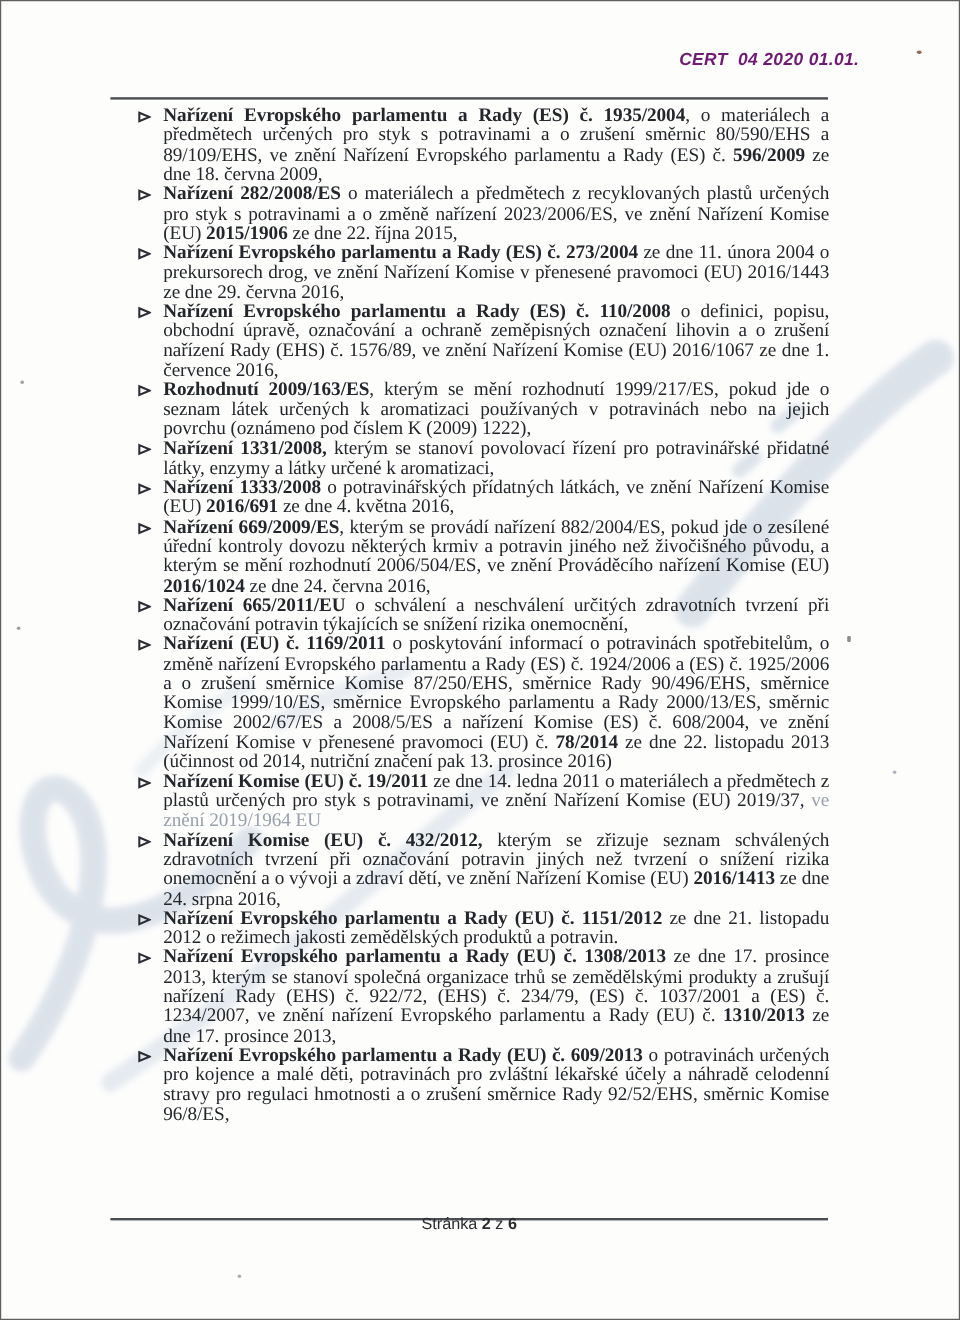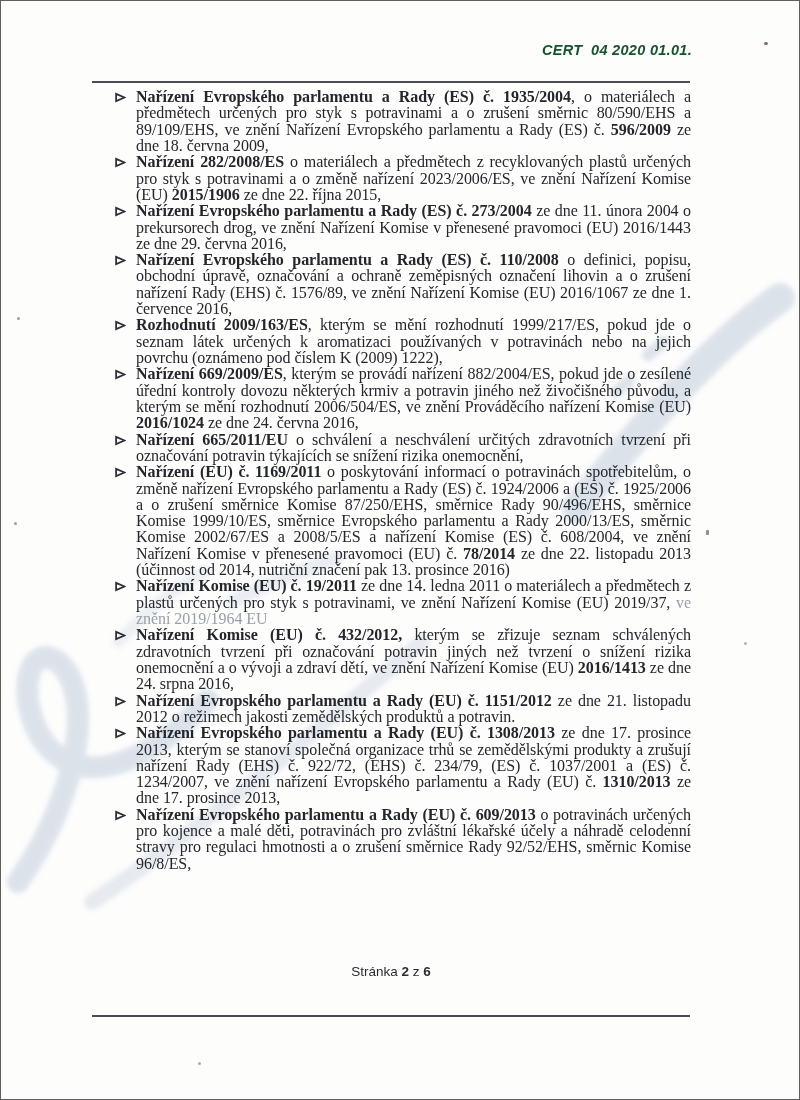--- a/index.html
+++ b/index.html
@@ -18,24 +18,24 @@
     box-shadow:inset 0 0 0 1px #5f5f5f;
     overflow:hidden;
     font-family:"Liberation Serif", serif;
     color:var(--ink);
   }
   .watermark{
     position:absolute;left:0;top:0;width:800px;height:1100px;
     pointer-events:none;
   }
   .doc-code{
-    position:absolute;top:42px;right:108px;
+    position:absolute;top:42px;right:84px;
     font-family:"Liberation Sans", sans-serif;
     font-style:italic;font-size:14.5px;font-weight:600;
-    color:#14532d;letter-spacing:.3px;
+    color:#701a75;letter-spacing:.3px;
     white-space:pre;
   }
   .rule{
     position:absolute;left:92px;width:598px;height:2px;
     background:var(--rule);
   }
   .rule.top{top:81px;}
   .rule.bottom{top:1015px;}
   .reg-list{
     position:absolute;left:115px;top:89px;width:576px;
@@ -50,21 +50,21 @@
     text-align:justify;
   }
   .reg-item .bullet{
     position:absolute;left:0;top:3px;
     width:11px;height:11px;color:#2b2e34;
   }
   .reg-item .bullet svg{display:block;width:11px;height:11px;}
   .seg-b{font-weight:bold;}
   .seg-g{color:var(--faded);}
   .page-footer{
-    position:absolute;left:92px;top:964px;width:598px;
+    position:absolute;left:92px;top:1012px;width:598px;
     text-align:center;
     font-family:"Liberation Sans", sans-serif;
     font-size:13.5px;color:#2a2c30;
   }
   .page-footer .num{font-weight:bold;}
   .speck{position:absolute;border-radius:50%;pointer-events:none;}
 </style>
 </head>
 <body>
 
@@ -112,20 +112,30 @@
         </span><span><span class="seg-b">Nařízení Evropského parlamentu a Rady (ES) č. 110/2008</span><span class="seg-n"> o definici, popisu, obchodní úpravě, označování a ochraně zeměpisných označení lihovin a o zrušení nařízení Rady (EHS) č. 1576/89, ve znění Nařízení Komise (EU) 2016/1067 ze dne 1. července 2016,</span></span></li>
       <li class="reg-item"><span class="bullet">
           <svg viewBox="0 0 12 11">
             <path d="M1.2 1.6 L10.4 5.5 L1.2 9.4 Z" fill="none" stroke="currentColor" stroke-width="1.9" stroke-linejoin="miter"></path>
           </svg>
         </span><span><span class="seg-b">Rozhodnutí 2009/163/ES</span><span class="seg-n">, kterým se mění rozhodnutí 1999/217/ES, pokud jde o seznam látek určených k aromatizaci používaných v potravinách nebo na jejich povrchu (oznámeno pod číslem K (2009) 1222),</span></span></li>
       <li class="reg-item"><span class="bullet">
           <svg viewBox="0 0 12 11">
             <path d="M1.2 1.6 L10.4 5.5 L1.2 9.4 Z" fill="none" stroke="currentColor" stroke-width="1.9" stroke-linejoin="miter"></path>
           </svg>
+        </span><span><span class="seg-b">Nařízení 1331/2008,</span><span class="seg-n"> kterým se stanoví povolovací řízení pro potravinářské přidatné látky, enzymy a látky určené k aromatizaci,</span></span></li>
+      <li class="reg-item"><span class="bullet">
+          <svg viewBox="0 0 12 11">
+            <path d="M1.2 1.6 L10.4 5.5 L1.2 9.4 Z" fill="none" stroke="currentColor" stroke-width="1.9" stroke-linejoin="miter"></path>
+          </svg>
+        </span><span><span class="seg-b">Nařízení 1333/2008</span><span class="seg-n"> o potravinářských přídatných látkách, ve znění Nařízení Komise (EU) </span><span class="seg-b">2016/691</span><span class="seg-n"> ze dne 4. května 2016,</span></span></li>
+      <li class="reg-item"><span class="bullet">
+          <svg viewBox="0 0 12 11">
+            <path d="M1.2 1.6 L10.4 5.5 L1.2 9.4 Z" fill="none" stroke="currentColor" stroke-width="1.9" stroke-linejoin="miter"></path>
+          </svg>
         </span><span><span class="seg-b">Nařízení 669/2009/ES</span><span class="seg-n">, kterým se provádí nařízení 882/2004/ES, pokud jde o zesílené úřední kontroly dovozu některých krmiv a potravin jiného než živočišného původu, a kterým se mění rozhodnutí 2006/504/ES, ve znění Prováděcího nařízení Komise (EU) </span><span class="seg-b">2016/1024</span><span class="seg-n"> ze dne 24. června 2016,</span></span></li>
       <li class="reg-item"><span class="bullet">
           <svg viewBox="0 0 12 11">
             <path d="M1.2 1.6 L10.4 5.5 L1.2 9.4 Z" fill="none" stroke="currentColor" stroke-width="1.9" stroke-linejoin="miter"></path>
           </svg>
         </span><span><span class="seg-b">Nařízení 665/2011/EU</span><span class="seg-n"> o schválení a neschválení určitých zdravotních tvrzení při označování potravin týkajících se snížení rizika onemocnění,</span></span></li>
       <li class="reg-item"><span class="bullet">
           <svg viewBox="0 0 12 11">
             <path d="M1.2 1.6 L10.4 5.5 L1.2 9.4 Z" fill="none" stroke="currentColor" stroke-width="1.9" stroke-linejoin="miter"></path>
           </svg>

